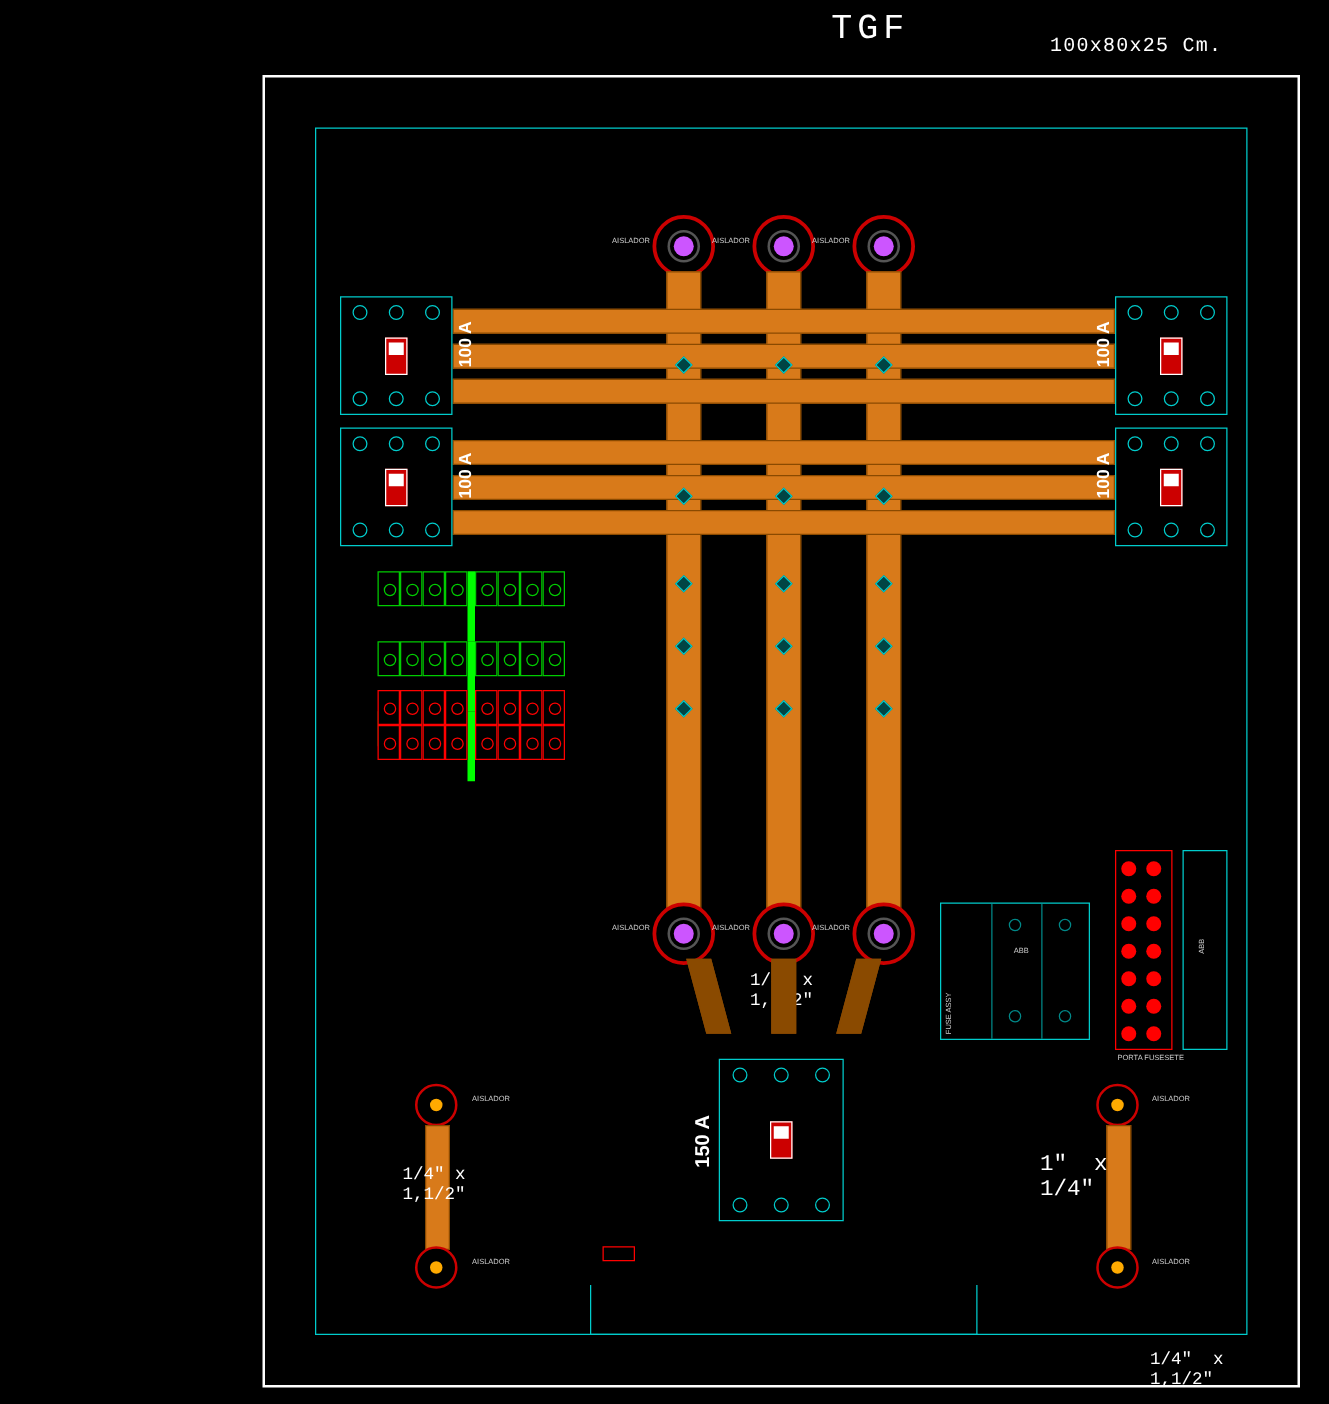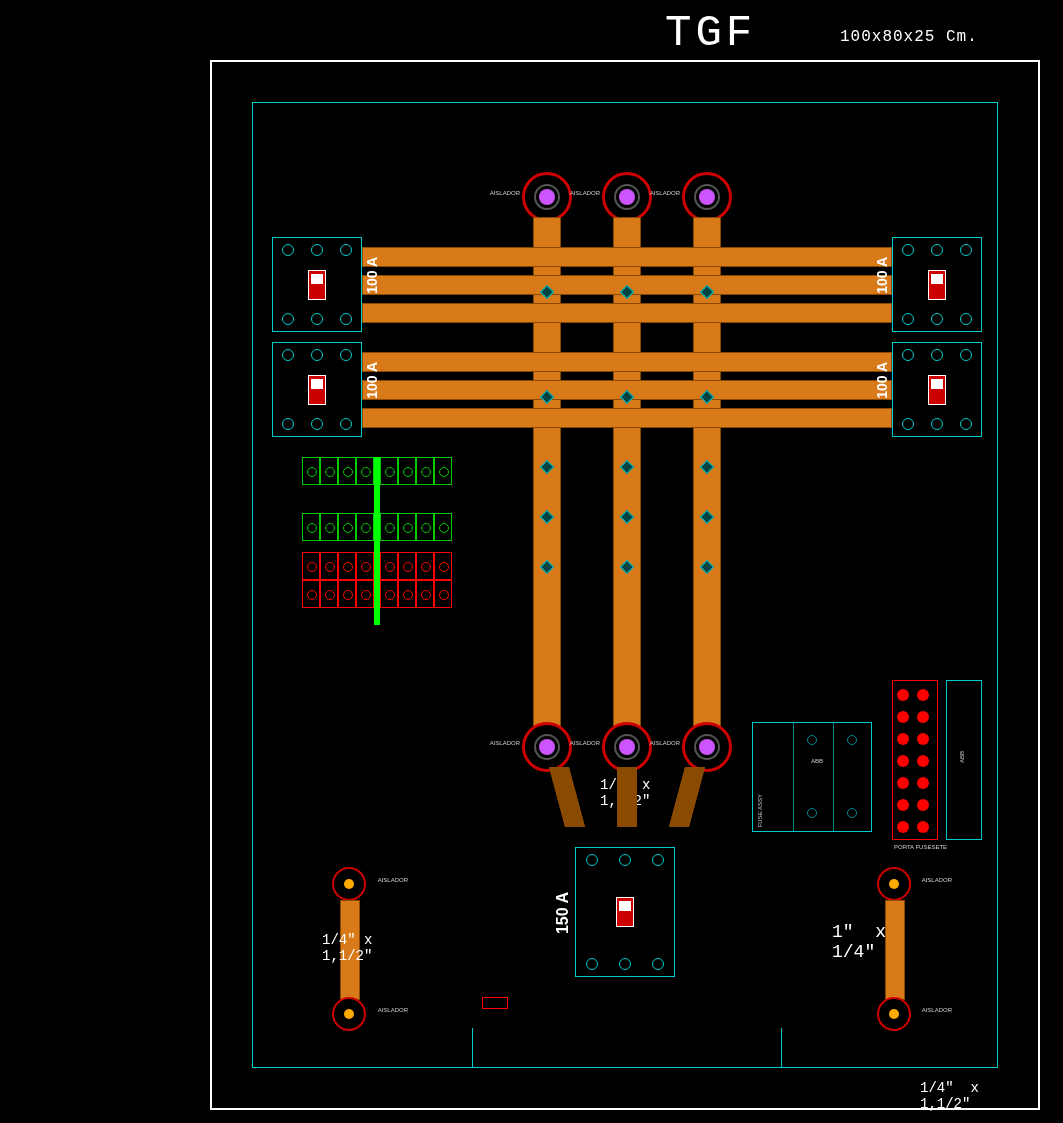--- a/index.html
+++ b/index.html
@@ -11,21 +11,21 @@
     font-family: Arial, sans-serif;
     overflow: hidden;
   }
   .title {
     position: absolute;
     color: #fff;
     font-family: "Courier New", monospace;
     font-weight: 300;
     letter-spacing: 4px;
   }
-  .title-main { top: 8px; left: 665px; font-size: 44px; }
+  .title-main { top: 8px; left: 665px; font-size: 28px; }
   .title-dim { top: 28px; left: 840px; font-size: 16px; letter-spacing: 1px; }
   .panel-outer {
     position: absolute;
     left: 210px; top: 60px;
     width: 830px; height: 1050px;
     border: 2px solid #fff;
   }
   .panel-inner {
     position: absolute;
     left: 40px; top: 40px; right: 40px; bottom: 40px;

